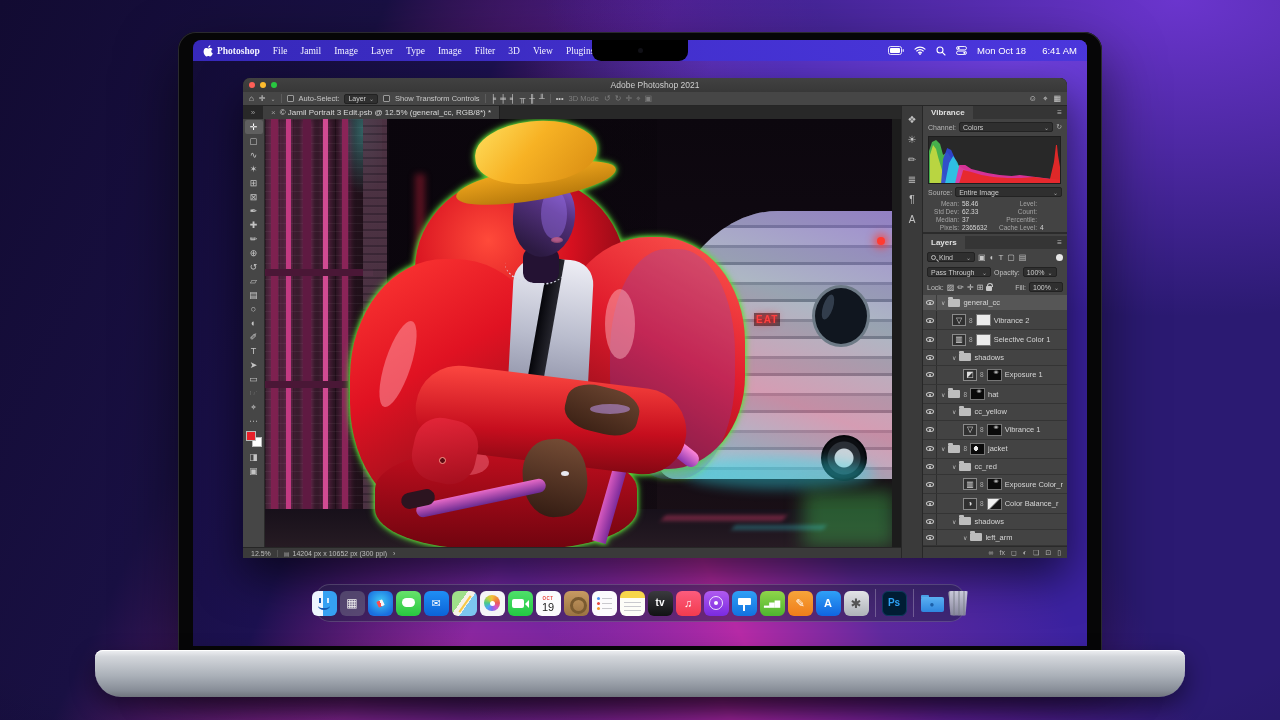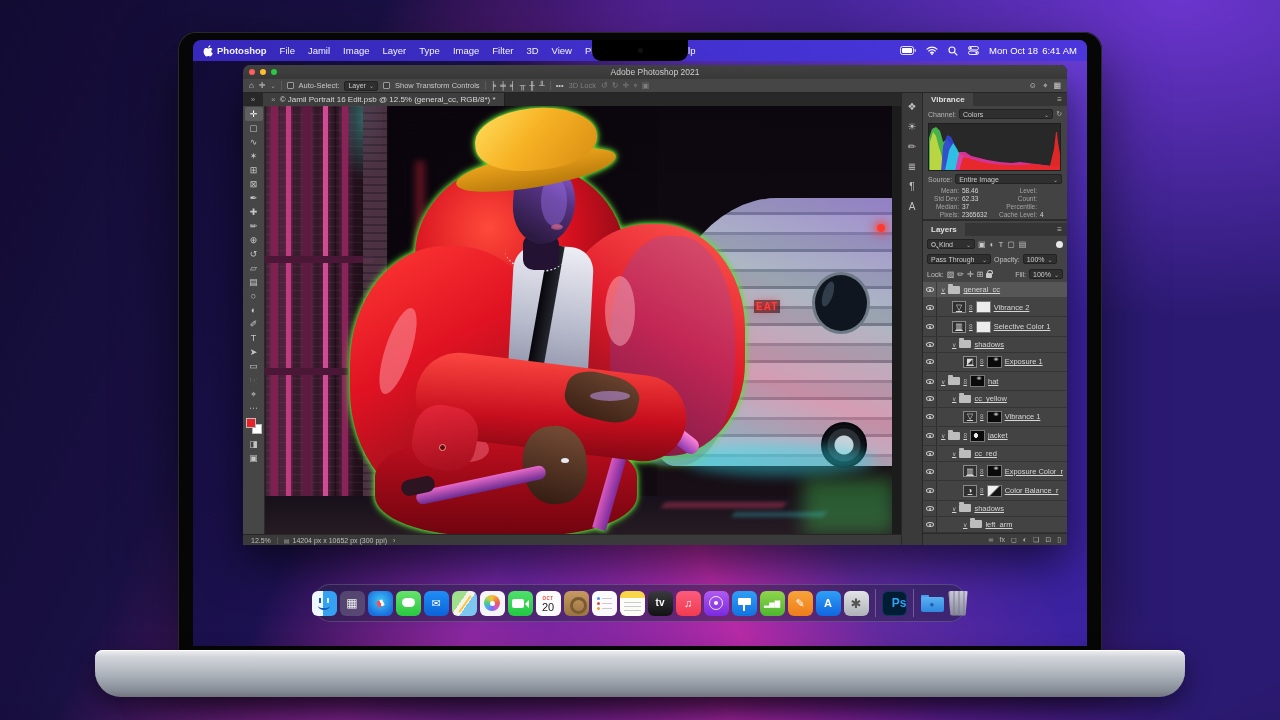--- a/index.html
+++ b/index.html
@@ -27,29 +27,29 @@
     background:linear-gradient(180deg,#f0f1f4 0%,#d3d6db 14%,#aab0b8 55%,#878d97 86%,#6f747d 100%);
     box-shadow:inset 0 1px 0 #ffffff,0 10px 24px rgba(0,0,0,.45);}
   .lip{position:absolute;left:465px;top:0;width:160px;height:13px;border-radius:0 0 14px 14px;
     background:linear-gradient(180deg,#fafbfc,#c2c6cd);box-shadow:inset 0 -1px 2px rgba(0,0,0,.25);}
 
   
   .menubar{position:absolute;left:0;top:0;right:0;height:21px;display:flex;align-items:center;padding:0 10px;
     background:linear-gradient(90deg,rgba(58,43,198,.92),rgba(72,54,220,.92));color:#fff;font-size:9.5px;z-index:5;}
   .apple{display:flex;margin-right:4px;}
   .menu-items{display:flex;gap:13px;align-items:center;}
-  .menu-item{color:#f2f2ff;}
+  .menu-item{color:#f2f2ff;font-family:Liberation Serif, serif;}
   .menu-item.bold{font-weight:bold;}
   .mb-right{margin-left:auto;display:flex;align-items:center;gap:10px;}
-  .clock{display:flex;gap:4px;}
+  .clock{display:flex;gap:16px;}
   .notch{position:absolute;left:399px;top:0;width:96px;height:21px;background:#000;border-radius:0 0 9px 9px;z-index:6;display:flex;align-items:center;justify-content:center;}
   .cam{width:5px;height:5px;border-radius:50%;background:#101016;}
 
   
-  .ps-window{position:absolute;left:50px;top:25px;width:824px;height:480px;background:#333;border-radius:7px 7px 3px 3px;
+  .ps-window{position:absolute;left:50px;top:38px;width:824px;height:480px;background:#333;border-radius:7px 7px 3px 3px;
     box-shadow:0 18px 45px rgba(0,0,0,.6), inset 0 0 0 1px #1c1c1c;z-index:4;}
   .titlebar{position:absolute;left:0;top:0;right:0;height:14px;border-radius:7px 7px 0 0;background:linear-gradient(#414141,#383838);display:flex;align-items:center;padding:0 6px;}
   .tl{width:6px;height:6px;border-radius:50%;margin-right:5px;}
   .tl.red{background:#ff5f57;} .tl.yel{background:#febc2e;} .tl.grn{background:#28c840;}
   .title{position:absolute;left:0;right:0;text-align:center;font-size:8.5px;color:#cfcfcf;}
   .optionsbar{position:absolute;left:0;top:14px;right:0;height:14px;background:#464646;border-bottom:1px solid #262626;display:flex;align-items:center;gap:5px;padding:0 6px;font-size:7.5px;color:#c6c6c6;}
   .ob-glyph{font-size:8px;color:#cfcfcf;}
   .vsep{width:1px;height:9px;background:#5c5c5c;}
   .cb{width:7px;height:7px;border:1px solid #9a9a9a;background:#3c3c3c;border-radius:1px;flex:0 0 auto;}
   .pill{display:inline-flex;align-items:center;gap:3px;background:#2f2f2f;border:1px solid #222;border-radius:2px;padding:0 3px;height:10px;font-size:7px;color:#ccc;white-space:nowrap;}
@@ -90,21 +90,21 @@
   
   .lpanel{position:absolute;left:0;top:130px;right:0;bottom:0;}
   .lrow{position:absolute;left:4px;right:4px;display:flex;align-items:center;gap:3px;font-size:7px;color:#c0c0c0;}
   .mag{width:5px;height:5px;border:1px solid #bbb;border-radius:50%;position:relative;flex:0 0 auto;}
   .mag::after{content:"";position:absolute;left:4px;top:4px;width:3px;height:1px;background:#bbb;transform:rotate(45deg);}
   .ficon{font-size:8px;color:#c8c8c8;}
   .togdot{width:7px;height:7px;border-radius:50%;background:#e8e8e8;margin-left:auto;}
   .padlock{width:6px;height:5px;background:#c8c8c8;position:relative;border-radius:1px;margin-top:2px;}
   .padlock::before{content:"";position:absolute;left:1px;top:-3px;width:4px;height:3px;border:1px solid #c8c8c8;border-bottom:none;border-radius:3px 3px 0 0;}
   .layer-rows{position:absolute;left:0;right:0;top:59px;bottom:12px;display:flex;flex-direction:column;overflow:hidden;}
-  .layer-row{flex:1 1 auto;display:flex;align-items:center;border-bottom:1px solid rgba(0,0,0,.22);font-size:7.5px;color:#d6d6d6;text-decoration:underline;}
+  .layer-row{flex:1 1 auto;display:flex;align-items:center;border-bottom:1px solid rgba(0,0,0,.22);font-size:7.5px;color:#d6d6d6;}
   .layer-row.sel{background:#565656;}
   .eyecell{width:14px;align-self:stretch;display:flex;align-items:center;justify-content:center;border-right:1px solid rgba(0,0,0,.3);flex:0 0 auto;}
   .eye{width:8px;height:5px;border:1px solid #cfcfcf;border-radius:50%;position:relative;}
   .eye::after{content:"";position:absolute;left:2px;top:1px;width:2px;height:2px;border-radius:50%;background:#cfcfcf;}
   .rowbody{display:flex;align-items:center;gap:3px;padding-left:4px;}
   .chev{color:#bbb;font-size:6px;}
   .folder{width:12px;height:8px;background:#bdbdbd;border-radius:1px;position:relative;flex:0 0 auto;}
   .folder::before{content:"";position:absolute;left:0;top:-2px;width:5px;height:2px;background:#bdbdbd;border-radius:1px 1px 0 0;}
   .adjicon{width:14px;height:12px;border:1px solid #8a8a8a;background:#303030;color:#ddd;font-size:8px;display:flex;align-items:center;justify-content:center;flex:0 0 auto;}
   .lnk{color:#aaa;font-size:6.5px;}
@@ -224,21 +224,21 @@
   .dk-podcasts{background:linear-gradient(180deg,#b05af0,#7a2ae0);}
   .dk-podcasts::after{content:"";position:absolute;left:5.5px;top:5.5px;width:12px;height:12px;border:1.5px solid rgba(255,255,255,.85);border-radius:50%;}
   .dk-podcasts::before{content:"";position:absolute;left:10.5px;top:10.5px;width:4px;height:4px;border-radius:50%;background:#fff;z-index:2;}
   .dk-keynote{background:linear-gradient(180deg,#2f9ff5,#1272e0);}
   .dk-keynote::after{content:"";position:absolute;left:6px;top:7px;width:13px;height:7px;border-radius:1px;background:#fff;}
   .dk-keynote::before{content:"";position:absolute;left:11.5px;top:14px;width:2px;height:6px;background:#fff;}
   .dk-numbers{background:linear-gradient(180deg,#8fd54a,#4eb52f);} .dk-numbers .dock-glyph{font-size:7px;letter-spacing:0;}
   .dk-pages{background:linear-gradient(180deg,#f7a43a,#ef7d1a);}
   .dk-appstore{background:linear-gradient(180deg,#2fa0f7,#1065e0);} .dk-appstore .dock-glyph{font-weight:bold;}
   .dk-sysprefs{background:linear-gradient(180deg,#e2e3e6,#aeb2b8);} .dk-sysprefs .dock-glyph{color:#555;font-size:13px;}
-  .dk-photoshop{background:#001d34;border:1px solid #0d3a5c;} .dk-photoshop .dock-glyph{color:#2ea3f7;font-weight:bold;font-size:12px;padding-left:10px;}
+  .dk-photoshop{background:#001d34;border:1px solid #0d3a5c;} .dk-photoshop .dock-glyph{color:#2ea3f7;font-weight:bold;font-size:10px;}
   .dk-downloads{background:transparent;}
   .dk-downloads::before{content:"";position:absolute;left:1px;top:4px;width:8px;height:3px;border-radius:1px 1px 0 0;background:#4aa0e8;}
   .dk-downloads::after{content:"";position:absolute;left:1px;top:6px;width:23px;height:15px;border-radius:2px;background:linear-gradient(180deg,#5ab0f2,#2f86de);}
   .dk-downloads .dock-glyph{color:#1b5fa8;font-size:8px;z-index:2;margin-top:3px;}
   .dk-trash{width:21px;background:linear-gradient(180deg,rgba(228,231,238,.85),rgba(150,155,165,.8));border-radius:3px 3px 5px 5px;clip-path:polygon(4% 0,96% 0,86% 100%,14% 100%);}
   .dk-trash::after{content:"";position:absolute;inset:0;background:repeating-linear-gradient(90deg,rgba(120,125,135,.45) 0 2px,rgba(0,0,0,0) 2px 5px);}
 
   svg{display:block;}
 </style>
 </head>
@@ -334,40 +334,40 @@
           <span id="align-icons" style="display:flex;gap:4px;">
               <span class="ob-glyph">╞</span>
               <span class="ob-glyph">╪</span>
               <span class="ob-glyph">╡</span>
               <span class="ob-glyph">╥</span>
               <span class="ob-glyph">╫</span>
               <span class="ob-glyph">╨</span>
             </span>
           <span class="vsep"></span>
           <span>•••</span>
-          <span class="dim">3D Lock</span>
+          <span class="dim">3D Mode</span>
           <span id="extra-icons" style="display:flex;gap:4px;">
               <span class="ob-glyph dim">↺</span>
               <span class="ob-glyph dim">↻</span>
               <span class="ob-glyph dim">✛</span>
               <span class="ob-glyph dim">⌖</span>
               <span class="ob-glyph dim">▣</span>
             </span>
           <span class="ob-right" id="corner-icons">
               <span class="ob-glyph">☺</span>
               <span class="ob-glyph">⌖</span>
               <span class="ob-glyph">▦</span>
             </span>
         </div>
 
         <div class="tabbar">
           <span class="ptoggle">»</span>
           <div class="tab">
             <span class="tclose">×</span>
-            <span>© Jamil Portrait 16 Edit.psb @ 12.5% (general_cc, RGB/8*) *</span>
+            <span>© Jamil Portrait 3 Edit.psb @ 12.5% (general_cc, RGB/8*) *</span>
           </div>
         </div>
 
         <div class="content">
           <div class="toolscol" id="tools-col">
               <div class="tool sel">✛</div>
               <div class="tool">▢</div>
               <div class="tool">∿</div>
               <div class="tool">✶</div>
               <div class="tool">⊞</div>
@@ -738,21 +738,21 @@
           <div class="dock-icon dk-safari"></div>
           <div class="dock-icon dk-messages"></div>
           <div class="dock-icon dk-mail">
             <span class="dock-glyph">✉</span>
           </div>
           <div class="dock-icon dk-maps"></div>
           <div class="dock-icon dk-photos"></div>
           <div class="dock-icon dk-facetime"></div>
           <div class="dock-icon dk-calendar">
             <span class="cal-m">OCT</span>
-            <span class="cal-d">20</span>
+            <span class="cal-d">19</span>
           </div>
           <div class="dock-icon dk-contacts"></div>
           <div class="dock-icon dk-reminders"></div>
           <div class="dock-icon dk-notes"></div>
           <div class="dock-icon dk-appletv">
             <span class="dock-glyph">tv</span>
           </div>
           <div class="dock-icon dk-music">
             <span class="dock-glyph">♫</span>
           </div>

